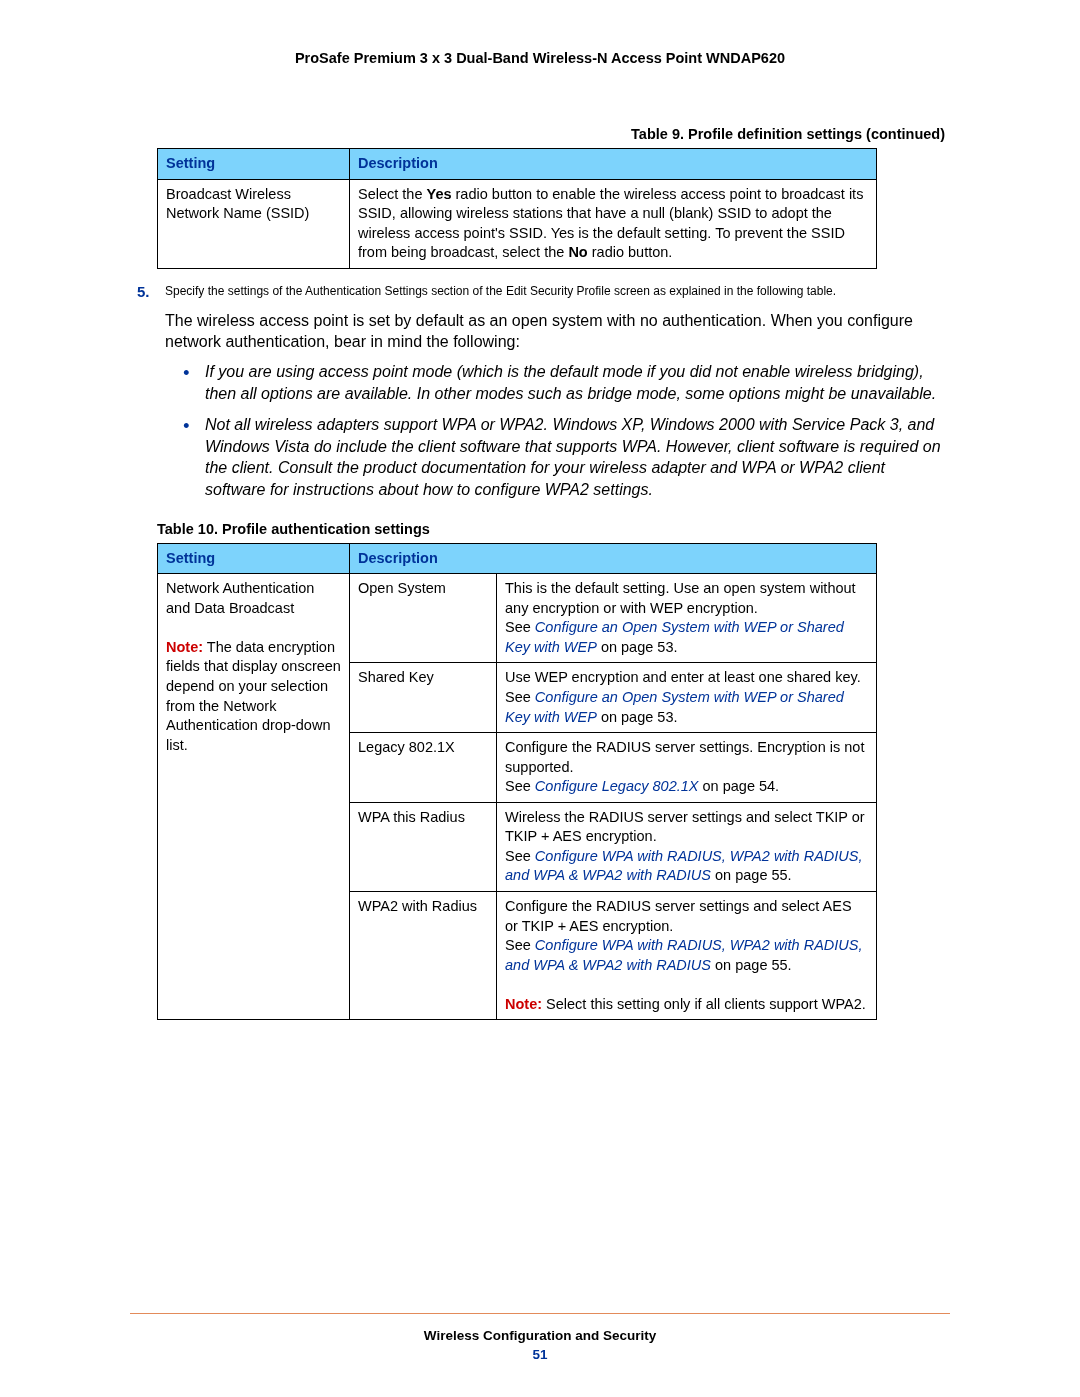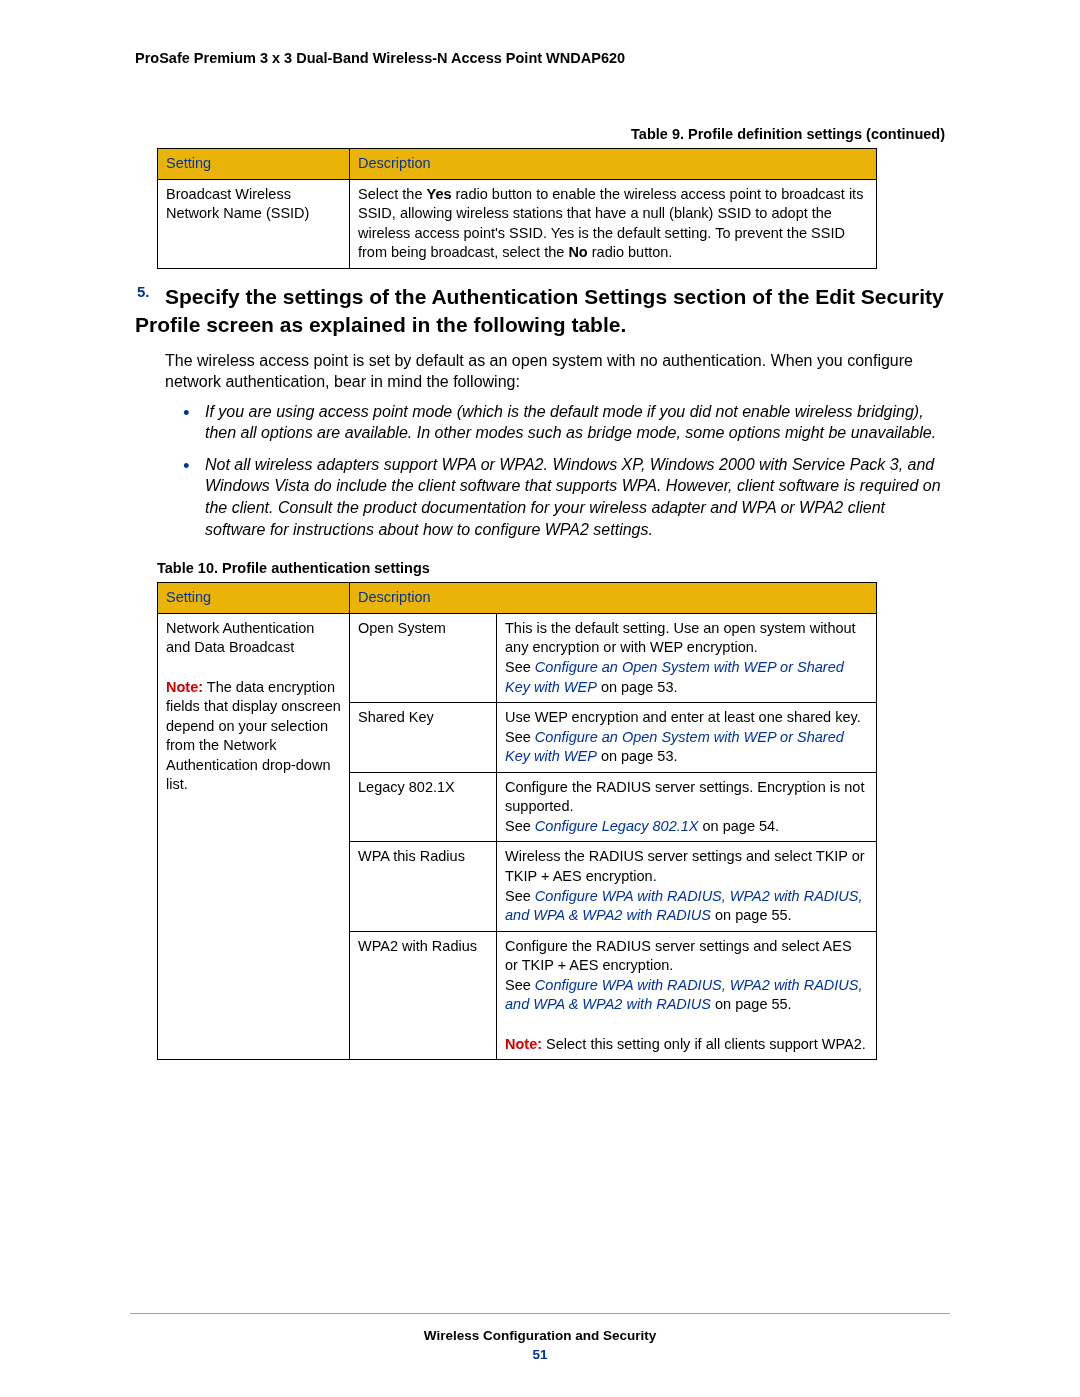--- a/index.html
+++ b/index.html
@@ -12,21 +12,21 @@
   }
   .page {
     width: 1080px;
     min-height: 1397px;
     margin: 0 auto;
     padding: 50px 135px 0 135px;
     box-sizing: border-box;
     position: relative;
   }
   .doc-title {
-    text-align: left;
+    text-align: center;
     font-weight: bold;
     font-size: 14.5px;
     margin-bottom: 60px;
   }
   .table-caption {
     font-weight: bold;
     font-size: 14.5px;
     margin-bottom: 6px;
     margin-top: 20px;
   }
@@ -38,37 +38,36 @@
   }
   table.def th, table.def td {
     border: 1px solid #000;
     padding: 5px 8px;
     text-align: left;
     vertical-align: top;
     font-size: 14.5px;
     line-height: 1.35;
   }
   table.def th {
-    background: #eab308; 
+    background: #7dd3fc; 
     color: #003399;
-    font-weight: normal;
+    font-weight: bold;
   }
   .col-setting { width: 175px; }
   .col-method { width: 130px; }
   .step-num {
     float: left;
     font-weight: bold;
     color: #003399;
     width: 28px;
     margin-left: 2px;
   }
   .step-body {
-    font-size: 21px;
+    font-size: 12px;
     line-height: 1.35;
-    font-weight: bold;
   }
   .step-block { overflow: hidden; margin-top: 10px; margin-bottom: 6px; }
   .para { margin-left: 30px; font-size: 16px; line-height: 1.35; margin-bottom: 8px; margin-top: 10px; }
   ul.bullets { margin: 6px 0 14px 48px; padding: 0; list-style: none; font-style: italic; }
   ul.bullets li { font-size: 16px; line-height: 1.35; margin-bottom: 10px; position: relative; padding-left: 22px; }
   ul.bullets li::before { content: "•"; color: #003399; position: absolute; left: 0; font-size: 18px; }
   .bold { font-weight: bold; }
   .note-red { color: #CC0000; font-weight: bold; }
   .link { color: #003399; font-style: italic; }
   .footer {

